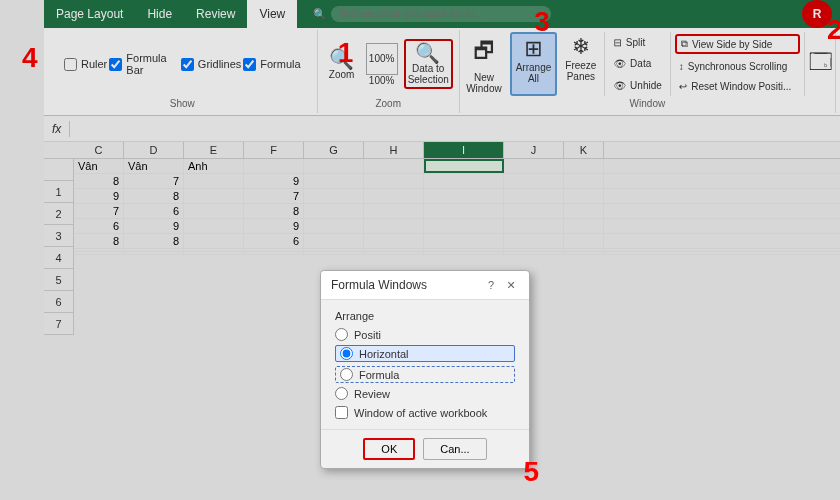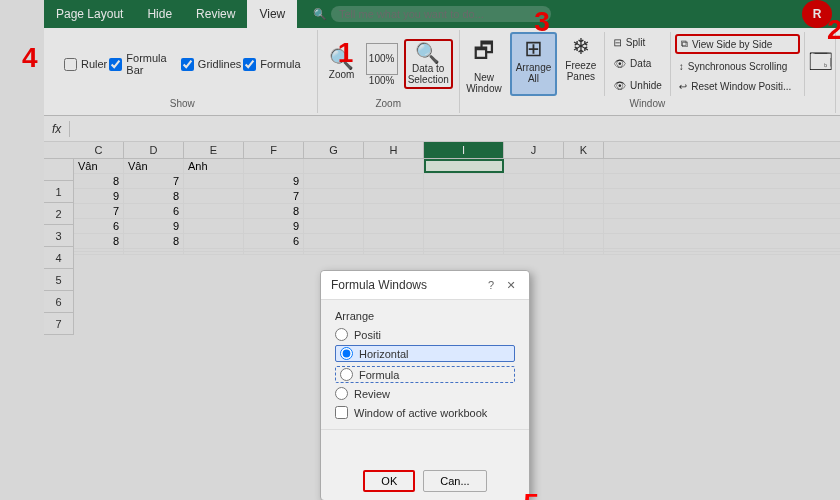--- a/index.html
+++ b/index.html
@@ -46,21 +46,21 @@
     .dialog-ctrl-btn { width: 16px; height: 16px; display: flex; align-items: center; justify-content: center; font-size: 11px; cursor: pointer; color: #666; }
     .dialog-body { padding: 10px 14px; }
     .dialog-section-title { font-size: 11px; color: #333; margin-bottom: 6px; }
     .radio-item { display: flex; align-items: center; gap: 6px; font-size: 11px; color: #333; margin-bottom: 4px; }
     .radio-item input { width: 13px; height: 13px; }
     .radio-item.highlighted { background: #dce9ff; border: 1px solid #4472c4; border-radius: 2px; padding: 1px 4px; }
     .radio-item.outlined { border: 1px dashed #4472c4; border-radius: 2px; padding: 1px 4px; }
     .checkbox-item { display: flex; align-items: center; gap: 6px; font-size: 11px; color: #333; margin-top: 6px; }
     .checkbox-item input { width: 13px; height: 13px; }
     .dialog-footer { display: flex; justify-content: center; gap: 8px; padding: 8px; border-top: 1px solid #ddd; }
-    .dlg-btn { padding: 3px 16px; font-size: 11px; border: 1px solid #aaa; background: #f0f0f0; cursor: pointer; border-radius: 2px; margin-top: 32px; }
+    .dlg-btn { padding: 3px 16px; font-size: 11px; border: 1px solid #aaa; background: #f0f0f0; cursor: pointer; border-radius: 2px; }
     .dlg-btn.ok-highlighted { border: 2px solid #d00; }
 
     .wrap { position: relative; padding-left: 44px; }
     .spreadsheet-wrap { position: relative; overflow: hidden; }
 
     
     .btn-view-side { border: 2px solid #d00; border-radius: 3px; }
     .arrange-btn-highlighted { background: #c8e0ff; border: 2px solid #5b9bd5; border-radius: 3px; }
   </style>
 </head>

